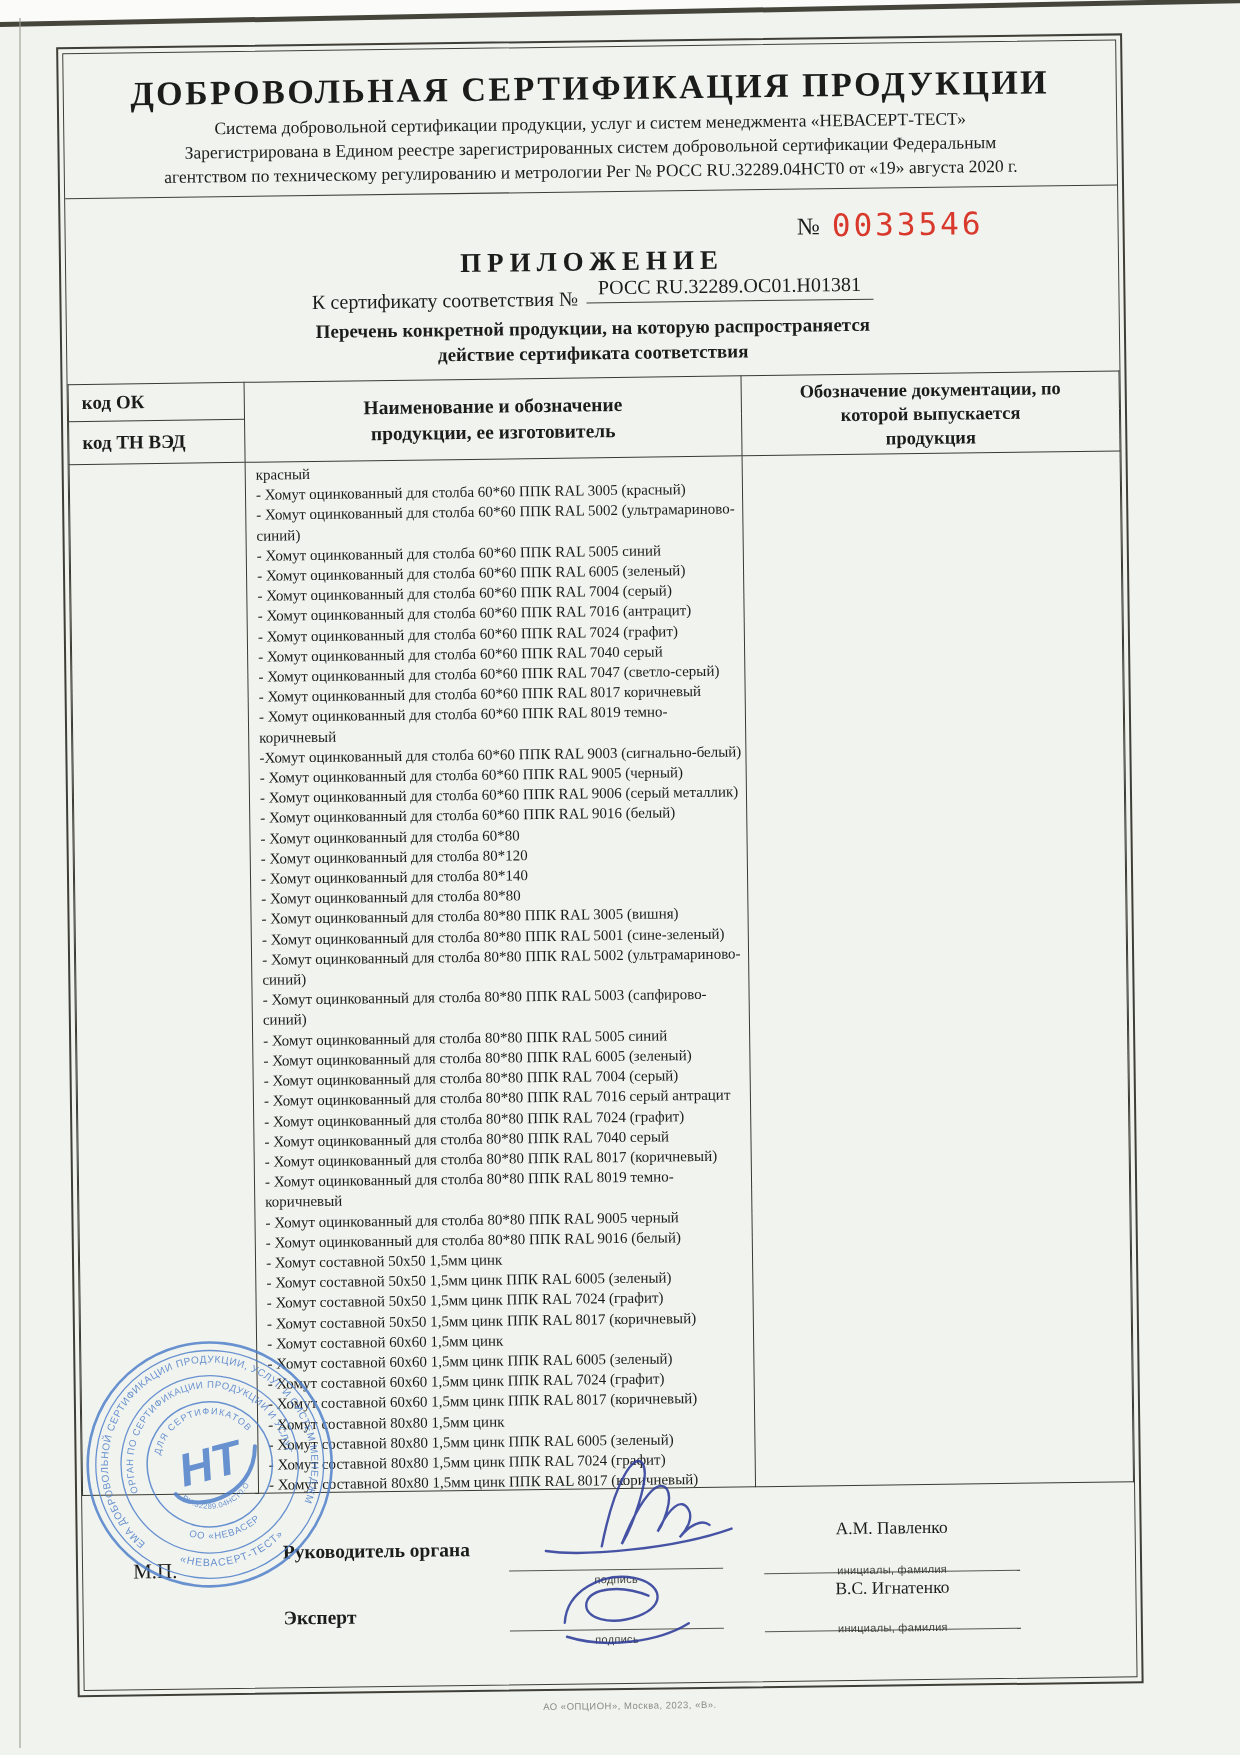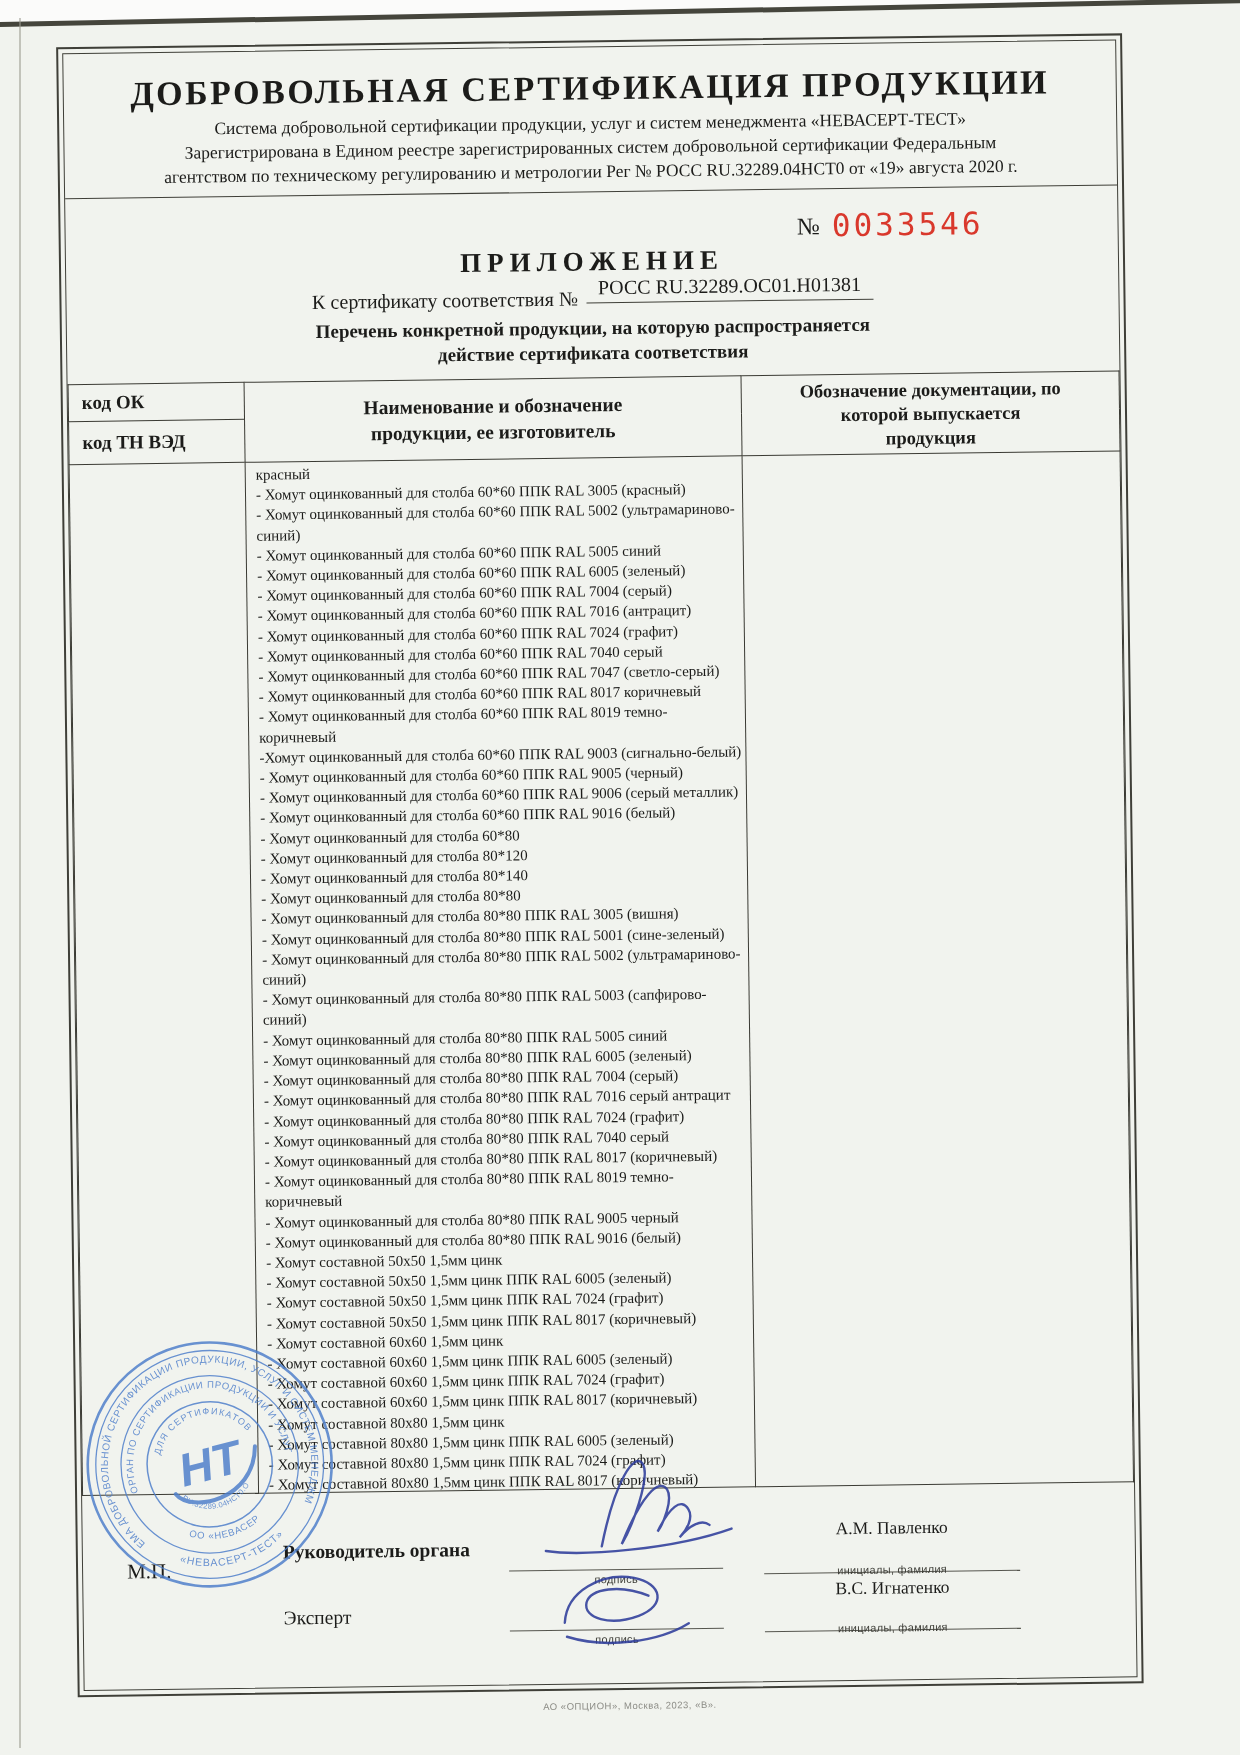--- a/index.html
+++ b/index.html
@@ -44,23 +44,23 @@
   .h-ok{height:36px;}
   .h-tnved{height:42px;}
   .h-name,.h-doc{vertical-align:middle;}
   .h-name div{max-width:360px;margin:0 auto;font-weight:bold;font-size:19.5px;line-height:26px;text-align:center;}
   .h-doc div{max-width:272px;margin:0 auto;font-weight:bold;font-size:18.5px;line-height:24px;text-align:center;}
   .body-row td{vertical-align:top;}
   .products-wrap{height:1028px;overflow:hidden;padding:2px 2px 0 10px;font-size:15px;line-height:20.2px;}
   .product{white-space:normal;}
 
   
-  .mp{position:absolute;left:44px;top:1506px;font-size:21px;z-index:4;}
+  .mp{position:absolute;left:50px;top:1506px;font-size:21px;z-index:4;}
   .role1{position:absolute;left:200px;top:1490px;font-size:19.5px;font-weight:bold;}
-  .role2{position:absolute;left:200px;top:1556px;font-size:19.5px;font-weight:normal;}
+  .role2{position:absolute;left:200px;top:1556px;font-size:19.5px;font-weight:bold;}
   .sigbox{position:absolute;border-bottom:1.4px solid #55554e;}
   .sig1line{left:426px;top:1466px;width:214px;height:56px;}
   .sig2line{left:426px;top:1526px;width:214px;height:56px;}
   .name1box{left:681px;top:1462px;width:256px;height:54px;text-align:center;font-size:17.5px;padding-top:12px;}
   .name2box{left:681px;top:1522px;width:256px;height:52px;text-align:center;font-size:17.5px;padding-top:12px;}
   .unders{position:absolute;text-align:center;font-size:11px;color:#3e3e38;letter-spacing:.3px;font-family:"Liberation Sans",sans-serif;}
   .sig1label{left:426px;top:1526px;width:214px;}
   .sig2label{left:426px;top:1586px;width:214px;}
   .name1label{left:681px;top:1520px;width:256px;}
   .name2label{left:681px;top:1578px;width:256px;}

